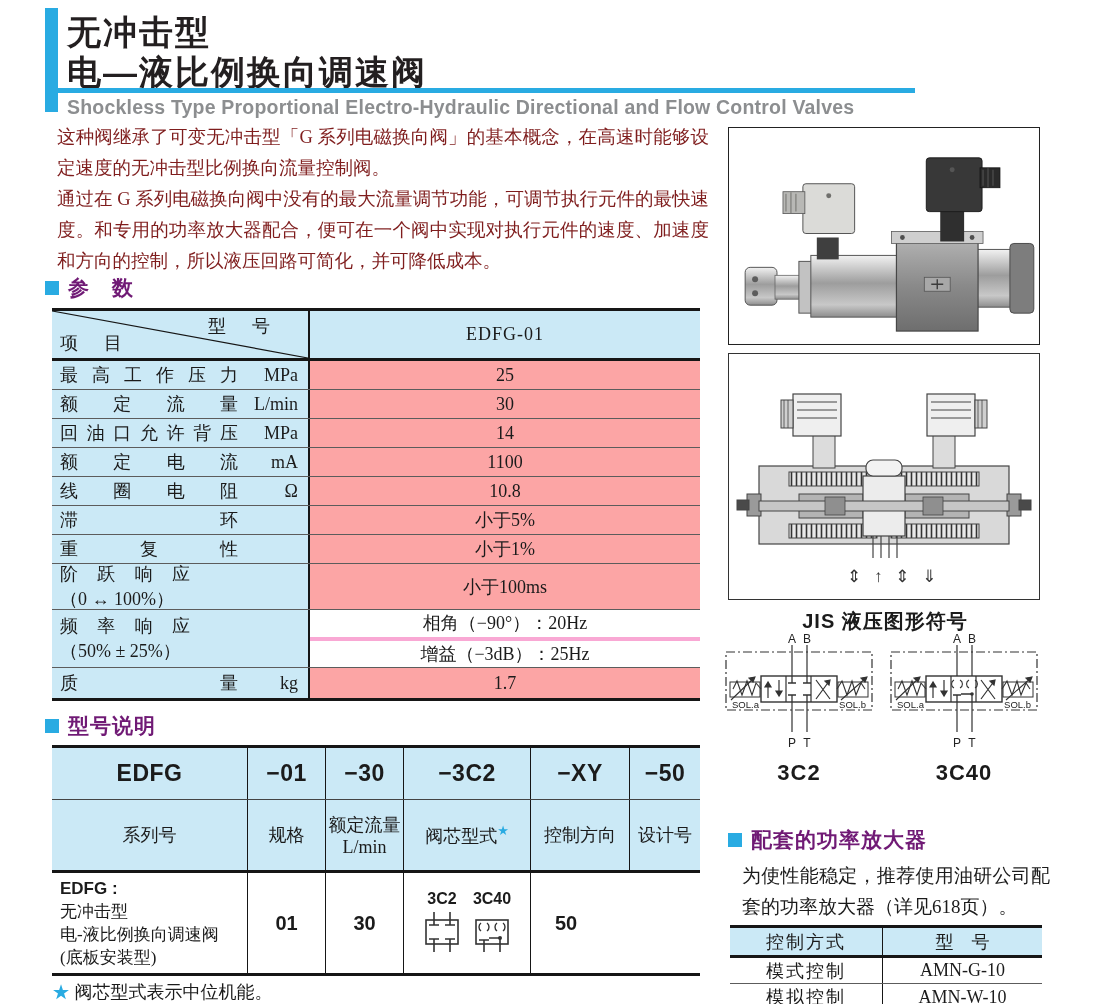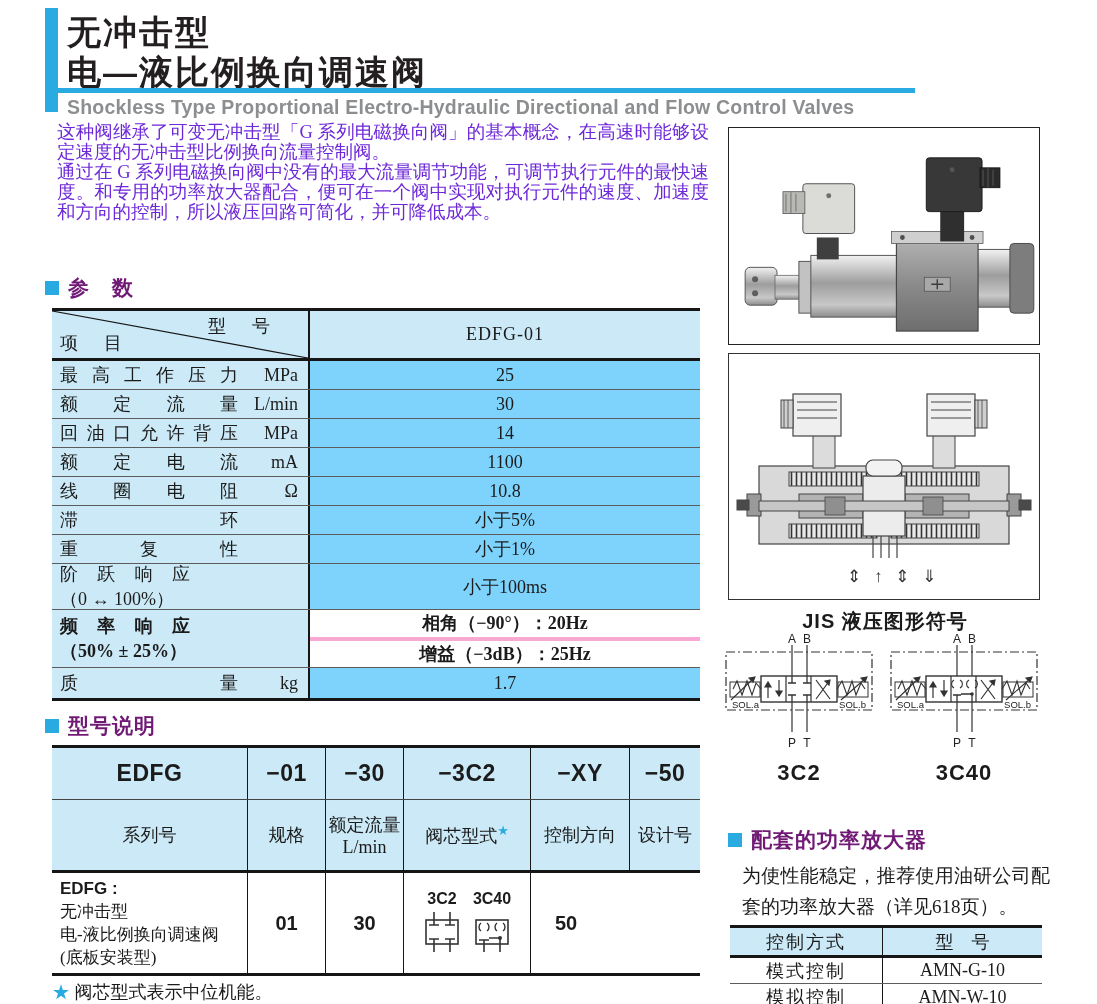--- a/index.html
+++ b/index.html
@@ -10,43 +10,43 @@
   .serif { font-family:"Liberation Serif","DejaVu Serif",serif; }
 
   
   .accent-vbar { left:45px; top:8px; width:13px; height:104px; background:#29abe2; }
   .title1 { left:67px; top:10px; font-size:34px; font-weight:bold; letter-spacing:2px; color:#231f20; }
   .title2 { left:67px; top:50px; font-size:34px; font-weight:bold; letter-spacing:2px; color:#231f20; }
   .accent-hline { left:58px; top:88px; width:857px; height:5px; background:#29abe2; }
   .subtitle { left:67px; top:96px; font-size:19.5px; font-weight:bold; color:#8c8e90; letter-spacing:0.2px; }
 
   
-  .intro { left:57px; top:122px; width:652px; font-size:18.5px; line-height:20px; color:#6d28d9; text-align:justify; }
+  .intro { left:57px; top:122px; width:652px; font-size:18.5px; line-height:31px; color:#7f1d1d; text-align:justify; }
 
   
   .sec-head { display:flex; align-items:center; gap:9px; }
   .sec-sq { width:14px; height:14px; background:#29abe2; flex:none; }
   .sec-title { font-size:21px; font-weight:bold; color:#701a75; letter-spacing:1px; }
 
   
   .ptable { left:52px; top:308px; width:648px; border-top:3px solid #161616; border-bottom:3px solid #161616; background:#fff; font-size:18px; }
   .phead { display:flex; height:50px; background:#cbe9f6; border-bottom:3px solid #161616; }
   .pcorner { position:relative; width:256px; height:100%; }
   .pcorner svg { position:absolute; left:0; top:0; width:100%; height:100%; }
   .pcorner .c-top { position:absolute; right:34px; top:3px; letter-spacing:4px; }
   .pcorner .c-bot { position:absolute; left:8px; bottom:3px; letter-spacing:4px; }
   .pmodel { width:392px; border-left:2px solid #161616; display:flex; align-items:center; justify-content:center; letter-spacing:1px; }
   .prow { display:flex; height:29px; border-bottom:1px solid #5c5c5c; }
   .prow:last-child { border-bottom:none; }
   .plabelcell { width:256px; background:#cbe9f6; display:flex; align-items:center; padding:0 10px 0 8px; }
   .plabel { width:178px; text-align:justify; text-align-last:justify; }
   .punit { flex:1; text-align:right; }
-  .pvalue { width:392px; border-left:2px solid #161616; display:flex; align-items:center; justify-content:center; background:#7dd3fc; }
+  .pvalue { width:392px; border-left:2px solid #161616; display:flex; align-items:center; justify-content:center; background:#fca5a5; }
   .prow-step { height:46px; }
-  .prow-freq { height:58px;font-weight:bold; }
+  .prow-freq { height:58px; }
   .prow-mass { height:30px; }
   .plabel2col { width:256px; background:#cbe9f6; display:flex; flex-direction:column; justify-content:center; padding:0 10px 0 8px; gap:1px; }
   .plabel-l1 { width:130px; text-align:justify; text-align-last:justify; }
   .plabel-l2 { white-space:nowrap; }
   .pfreqvals { width:392px; border-left:2px solid #161616; display:flex; flex-direction:column; }
   .pfreqvals > div { flex:1; display:flex; align-items:center; justify-content:center; }
   .pfreqvals > div:first-child { border-bottom:4px solid #f9a8d4; }
 
   
   .mtable { left:52px; top:745px; width:648px; border-top:3px solid #161616; border-bottom:3px solid #161616; }

